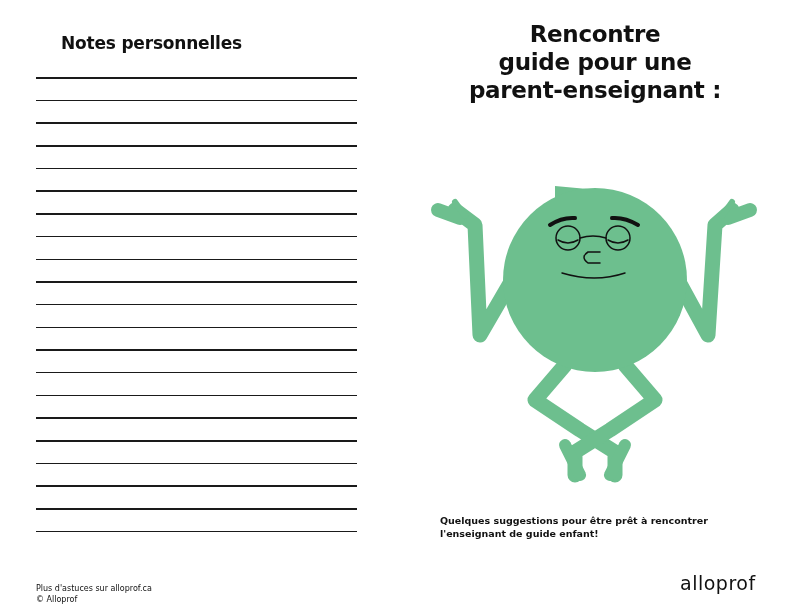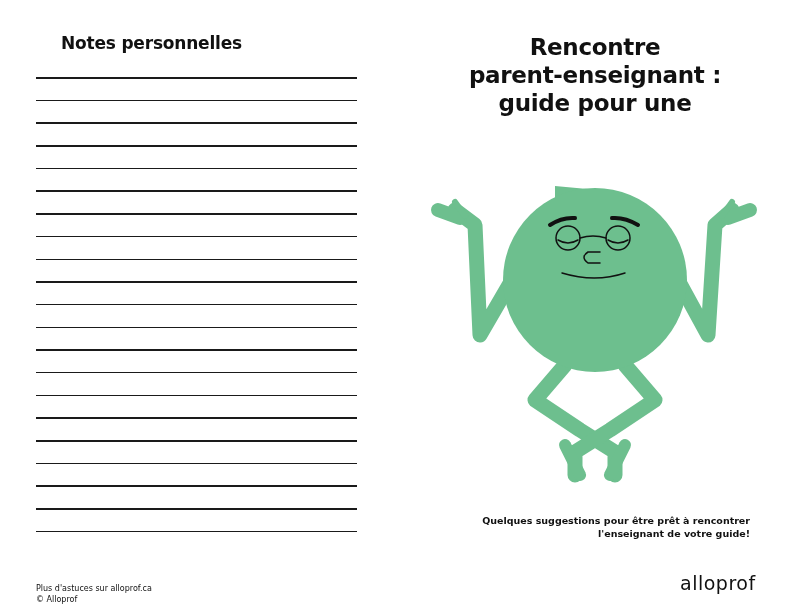--- a/index.html
+++ b/index.html
@@ -1,22 +1,22 @@
 <!DOCTYPE html>
 <html><head>
 <meta charset="utf-8">
 <style>
   html, body { margin:0; padding:0; background:#ffffff; }
   body { width:792px; height:612px; position:relative; overflow:hidden; font-family:"DejaVu Sans", sans-serif; color:#111; }
   .notes-title { position:absolute; left:36px; top:33px; font-size:17px; font-weight:bold; letter-spacing:-0.2px;margin-left:25px; }
   .lines { position:absolute; left:36px; top:77px; width:321px; }
   .line { height:1.5px; background:#1a1a1a; margin-bottom:21.2px; }
   .footer-left { position:absolute; left:36px; top:583px; font-size:8px; line-height:11px; }
-  .title { position:absolute; left:420px; top:33px; width:350px; text-align:center; font-size:23px; font-weight:bold; line-height:28px; letter-spacing:-0.3px; }
-  .tagline { position:absolute; left:440px; top:514px; width:310px; text-align:right; font-size:9.5px; line-height:13px; font-weight:bold; }
+  .title { position:absolute; left:420px; top:20px; width:350px; text-align:center; font-size:23px; font-weight:bold; line-height:28px; letter-spacing:-0.3px; }
+  .tagline { position:absolute; left:440px; top:514px; width:310px; text-align:left; font-size:9.5px; line-height:13px; font-weight:bold; }
   .logo { position:absolute; left:680px; top:572px; font-size:19px; letter-spacing:0.5px; }
   .mascot { position:absolute; left:420px; top:180px; width:350px; height:310px; }
 </style>
 </head>
 <body>
 
 <div class="notes-title">Notes personnelles</div>
 
 <div class="lines" id="lines">
     <div class="line"></div>
@@ -42,22 +42,22 @@
     <div class="line"></div>
   </div>
 
 <div class="footer-left">
   <div>Plus d'astuces sur alloprof.ca</div>
   <div>© Alloprof</div>
 </div>
 
 <div class="title">
   <div>Rencontre</div>
+  <div>guide pour une</div>
   <div>parent-enseignant :</div>
-  <div>guide pour une</div>
 </div>
 
 <div class="mascot">
   <svg width="350" height="310" viewBox="0 0 350 310">
     <g fill="#6dbf8e" stroke="#6dbf8e" stroke-linecap="round" stroke-linejoin="round">
 
       <polyline points="35,30 55,45 60,155 92,100" fill="none" stroke-width="15"></polyline>
       <line x1="18" y1="30" x2="40" y2="38" stroke-width="14"></line>
       <line x1="35" y1="22" x2="45" y2="36" stroke-width="6"></line>
 
@@ -84,16 +84,16 @@
       <path d="M138,60 Q148,66 158,60" stroke-width="1.5"></path>
       <path d="M188,60 Q198,66 208,60" stroke-width="1.5"></path>
       <path d="M180,72 L168,72 Q160,77 168,83 L180,83" stroke-width="1.5"></path>
       <path d="M142,93 Q175,103 205,93" stroke-width="1.5"></path>
     </g>
   </svg>
 </div>
 
 <div class="tagline">
   <div>Quelques suggestions pour être prêt à rencontrer</div>
-  <div>l'enseignant de votre guide!</div>
+  <div>l'enseignant de guide enfant!</div>
 </div>
 
 <div class="logo">alloprof</div>
 
 </body></html>

